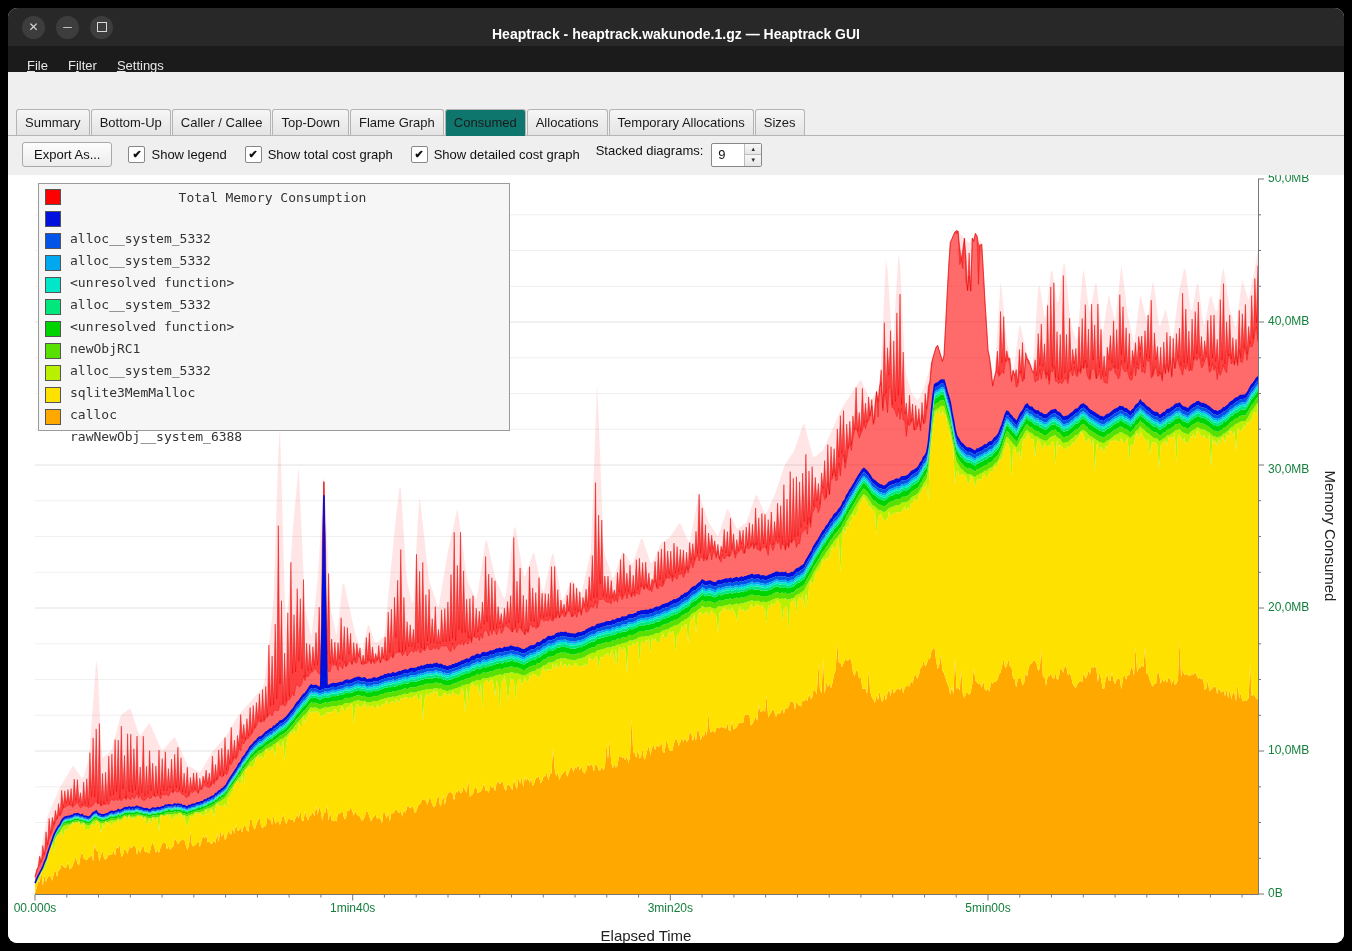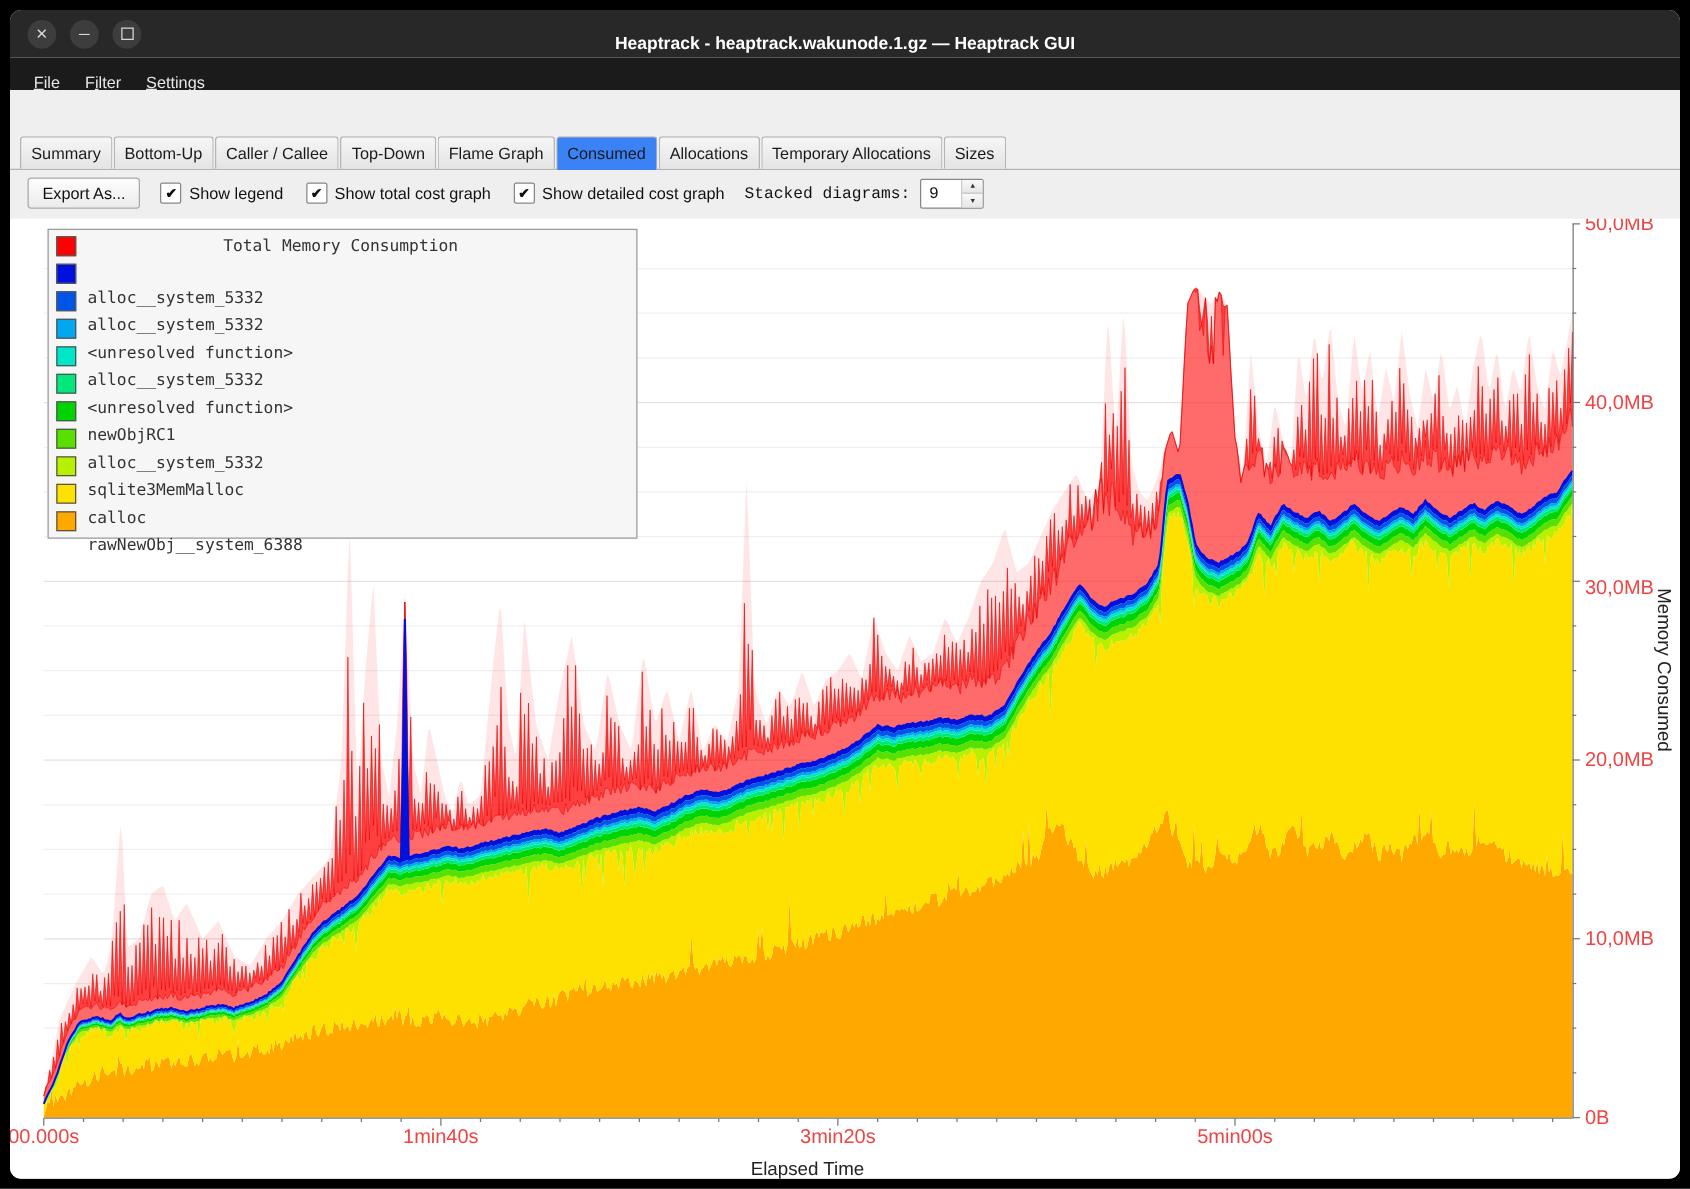--- a/index.html
+++ b/index.html
@@ -22,44 +22,44 @@
            padding-left:10px;gap:2px;flex:none;}
   .menu-item{color:#e8e8e8;font-size:13px;padding:3px 9px;border-radius:3px;margin-top:13px;}
   .menu-item u{text-decoration:underline;}
 
   
   .tabrow{background:#efefef;flex:none;}
   .tabstrip{display:flex;align-items:flex-end;padding:6px 0 0 8px;}
   .tab{font-size:13px;color:#1a1a1a;padding:5px 8px;background:linear-gradient(#f6f6f6,#e4e4e4);
        border:1px solid #b4b4b4;border-bottom:none;margin-right:1px;border-radius:3px 3px 0 0;
        position:relative;white-space:nowrap;margin-top:31px;}
-  .tab.active{background:#3b82f6;margin-bottom:-1px;padding-bottom:6px;z-index:2;}
+  .tab.active{background:#0f766e;margin-bottom:-1px;padding-bottom:6px;z-index:2;}
   .tabline{height:1px;background:#b4b4b4;}
 
   
   .toolbar{background:#efefef;display:flex;align-items:center;gap:16px;
            padding:6px 12px 8px 14px;font-size:13px;color:#111;flex:none;}
   .btn{background:linear-gradient(#fdfdfd,#ececec);border:1px solid #a9a9a9;border-radius:3px;
        padding:4px 11px;font-size:13px;font-family:"Liberation Sans",sans-serif;color:#111;}
   .checks{display:flex;align-items:center;gap:18px;}
   .cb{display:flex;align-items:center;gap:6px;}
   .cbbox{width:15px;height:15px;background:#fff;border:1px solid #878787;border-radius:2px;
          display:flex;align-items:center;justify-content:center;font-size:11px;color:#101010;font-weight:bold;}
-  .stacked{display:flex;align-items:center;gap:8px;font-family:Liberation Mono, monospace;}
+  .stacked{display:flex;align-items:flex-start;gap:8px;}
   .spin{display:flex;border:1px solid #878787;background:#fff;border-radius:2px;height:22px;align-items:stretch;}
   .spin-val{min-width:20px;padding:0 6px;display:flex;align-items:center;font-size:13px;}
   .spin-btns{display:flex;flex-direction:column;border-left:1px solid #bcbcbc;}
   .spin-btn{flex:1;width:16px;font-size:6px;display:flex;align-items:center;justify-content:center;
             background:linear-gradient(#f8f8f8,#e6e6e6);color:#333;}
   .spin-btn + .spin-btn{border-top:1px solid #bcbcbc;}
 
   
   .chart{flex:1;background:#ffffff;position:relative;overflow:hidden;}
   .chart svg{position:absolute;left:0;top:0;}
-  .xtick,.ytick{position:absolute;font-size:16px;color:#ef4444;white-space:nowrap;}
+  .xtick,.ytick{position:absolute;font-size:12px;color:#15803d;white-space:nowrap;}
   .xtick{transform:translateX(-50%);}
   .xlabel{position:absolute;left:638px;top:752px;transform:translateX(-50%);
           font-size:15px;color:#222;}
   .ylabel{position:absolute;left:1314px;top:361px;transform:translateY(-50%);
           writing-mode:vertical-rl;font-size:15px;color:#222;}
 
   
   .legend{position:absolute;left:30px;top:8px;width:470px;background:rgba(246,246,246,0.96);
           border:1px solid #9a9a9a;padding:2px 0;z-index:5;}
   .lrow{display:flex;align-items:center;height:22px;padding:0 6px;gap:9px;

